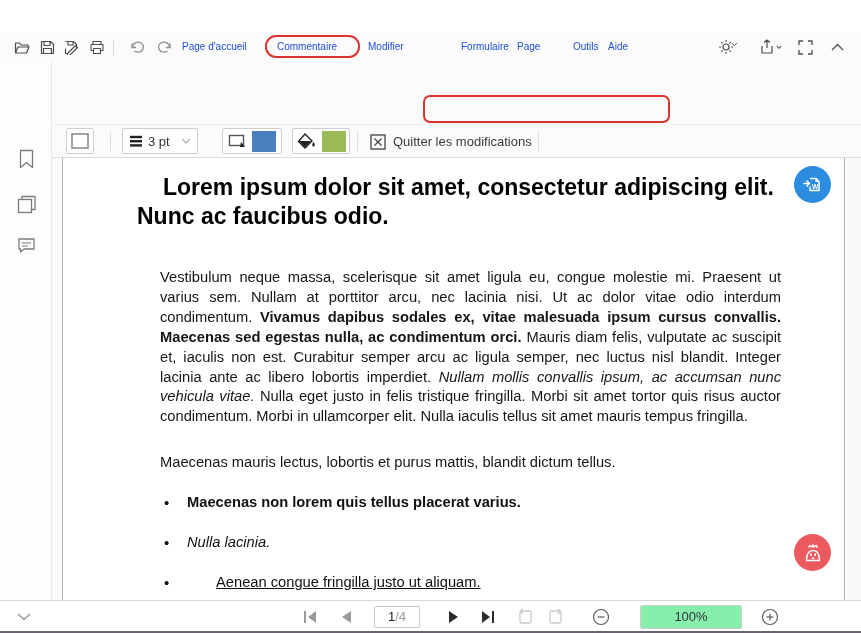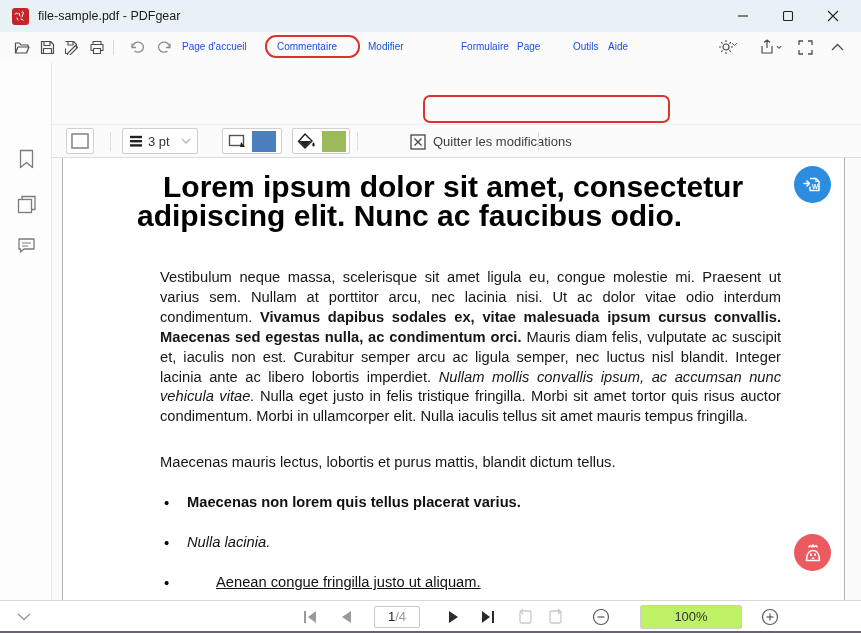--- a/index.html
+++ b/index.html
@@ -32,30 +32,30 @@
   .aa.hl { background:linear-gradient(90deg,#f2abb0 62%,rgba(0,0,0,0) 62%); padding:0 1px; }
   .aa.ul { border-bottom:2.5px solid #d8494d; }
   .aa.st { text-decoration:line-through; text-decoration-color:#cd4247; text-decoration-thickness:2px; }
   .tb-sep { position:absolute; top:72px; width:1px; height:44px; background:#e2e2e2; }
   .more-arrow { position:absolute; left:845px; top:90px; color:#8a8a8a; }
 
   
   .propsbar { position:absolute; left:52px; top:125px; width:809px; height:33px; background:#fbfbfb; border-bottom:1px solid #dcdcdc; }
   .pb-sep { position:absolute; top:7px; width:1px; height:19px; background:#dedede; }
   .swatch-btn { position:absolute; top:3px; height:26px; background:#fff; border:1px solid #d0d0d0; border-radius:2px; display:flex; align-items:center; justify-content:center; gap:5px; }
-  .pb-label-btn { position:absolute; top:0; height:33px; display:flex; align-items:center; gap:7px; font-size:13px; color:#3c3c3c; white-space:nowrap;margin-left:40px; }
+  .pb-label-btn { position:absolute; top:0; height:33px; display:flex; align-items:center; gap:7px; font-size:13px; color:#3c3c3c; white-space:nowrap; }
 
   
   .rail { position:absolute; left:0; top:62px; width:52px; height:538px; background:#fdfdfd; border-right:1px solid #e8e8e8; }
   .rail-icon { position:absolute; left:14px; width:24px; height:24px; display:flex; align-items:center; justify-content:center; color:#7b7b7b; }
 
   
   .doc-area { position:absolute; left:52px; top:158px; width:809px; height:442px; background:#fafafa; overflow:hidden; }
   .page { position:absolute; left:10px; top:0; width:783px; height:442px; background:#fff; border-left:1px solid #b2b2b2; border-right:1px solid #b2b2b2; overflow:hidden; }
-  .doc-h1 { margin:15px 62px 0 74px; font-size:30px; font-weight:bold; color:#000; line-height:28.5px; text-indent:26px; }
+  .doc-h1 { margin:15px 62px 0 74px; font-size:23px; font-weight:bold; color:#000; line-height:28.5px; text-indent:26px; }
   .doc-p { margin:0 63px 0 97px; font-size:14.7px; line-height:19.9px; color:#161616; text-align:justify; }
   .doc-p.p1 { margin-top:38px; }
   .doc-p.p2 { margin-top:26px; text-align:left; }
   .doc-ul { list-style:none; margin-top:21px; }
   .doc-ul li { position:relative; margin:0 63px 24px 124px; font-size:14.7px; color:#111; }
   .doc-ul li::before { content:"•"; position:absolute; left:-23px; font-size:15px; color:#000; }
   .li-bold { font-weight:bold; }
   .li-italic { font-style:italic; }
   .li-underline { text-decoration:underline;margin-left:29px; }
 
@@ -64,56 +64,33 @@
   .fab.word { left:794px; top:166px; background:#2b8ce0; }
   .fab.ai { left:794px; top:534px; background:#eb5a5e; }
 
   
   .statusbar { position:absolute; left:0; top:600px; width:861px; height:33px; background:#fff; border-top:1px solid #d8d8d8; }
   .sb-item { position:absolute; top:0; height:31px; display:flex; align-items:center; justify-content:center; }
   .page-box { left:374px; width:46px; }
   .page-box .box { border:1px solid #c9c9c9; border-radius:2px; width:46px; height:22px; display:flex; align-items:center; justify-content:center; font-size:13px; background:#fff; }
   .page-box .cur { color:#222; } .page-box .tot { color:#999; }
   .zoom-box { left:640px; width:102px; }
-  .zoom-box .box { border:1px solid #cfcfcf; border-radius:2px; width:102px; height:24px; display:flex; align-items:center; justify-content:center; font-size:13px; color:#333; background:#bef264; }
+  .zoom-box .box { border:1px solid #cfcfcf; border-radius:2px; width:102px; height:24px; display:flex; align-items:center; justify-content:center; font-size:13px; color:#333; background:#86efac; }
   .bottom-edge { position:absolute; left:0; top:631px; width:861px; height:2px; background:#6a6372; }
 
   
   .anno { position:absolute; border:2.5px solid #db3430; border-radius:11px; pointer-events:none; }
   .anno.menu { left:265px; top:35px; width:95px; height:23px; }
   .anno.tools { left:423px; top:95px; width:247px; height:28px; border-radius:7px; }
 </style>
 </head>
 <body>
 
 <div class="window">
 
-  <div class="titlebar">
-    <div class="app-logo">
-      <svg width="13" height="13" viewBox="0 0 13 13">
-          <path d="M1 4 q2 -2 3 0 M5 3 l1 3 M8 2 q2 -1 1 2 l-1 3 M3 8 l1 2 M7 9 l2 1" stroke="#fff" stroke-width="1" fill="none" stroke-linecap="round"></path>
-        </svg>
-    </div>
-    <span class="title-text">file-sample.pdf - PDFgear</span>
-    <div class="win-btn min">
-      <svg width="12" height="12" viewBox="0 0 12 12">
-          <line x1="1" y1="6" x2="11" y2="6" stroke="#222" stroke-width="1.1"></line>
-        </svg>
-    </div>
-    <div class="win-btn max">
-      <svg width="12" height="12" viewBox="0 0 12 12">
-          <rect x="1.5" y="1.5" width="9" height="9" fill="none" stroke="#222" stroke-width="1.1" rx="1"></rect>
-        </svg>
-    </div>
-    <div class="win-btn close">
-      <svg width="12" height="12" viewBox="0 0 12 12">
-          <path d="M1 1 L11 11 M11 1 L1 11" stroke="#222" stroke-width="1.1"></path>
-        </svg>
-    </div>
-  </div>
 
   <div class="menubar">
     <div class="mb-icon" style="left:11px">
       <svg width="17" height="15" viewBox="0 0 17 15">
           <path d="M1.5 13 V3 h4 l1.5 2 h7 v2 M1.5 13 l2.5-6 h11 l-2.5 6 z" fill="none" stroke="#4d4d4d" stroke-width="1.2" stroke-linejoin="round"></path>
         </svg>
     </div>
     <div class="mb-icon" style="left:36px">
       <svg width="15" height="15" viewBox="0 0 15 15">
           <path d="M1.5 1.5 h9 l3 3 v9 h-12 z M4 1.5 v4 h6 v-4 M3.5 13.5 v-5 h8 v5" fill="none" stroke="#4d4d4d" stroke-width="1.2" stroke-linejoin="round"></path>

